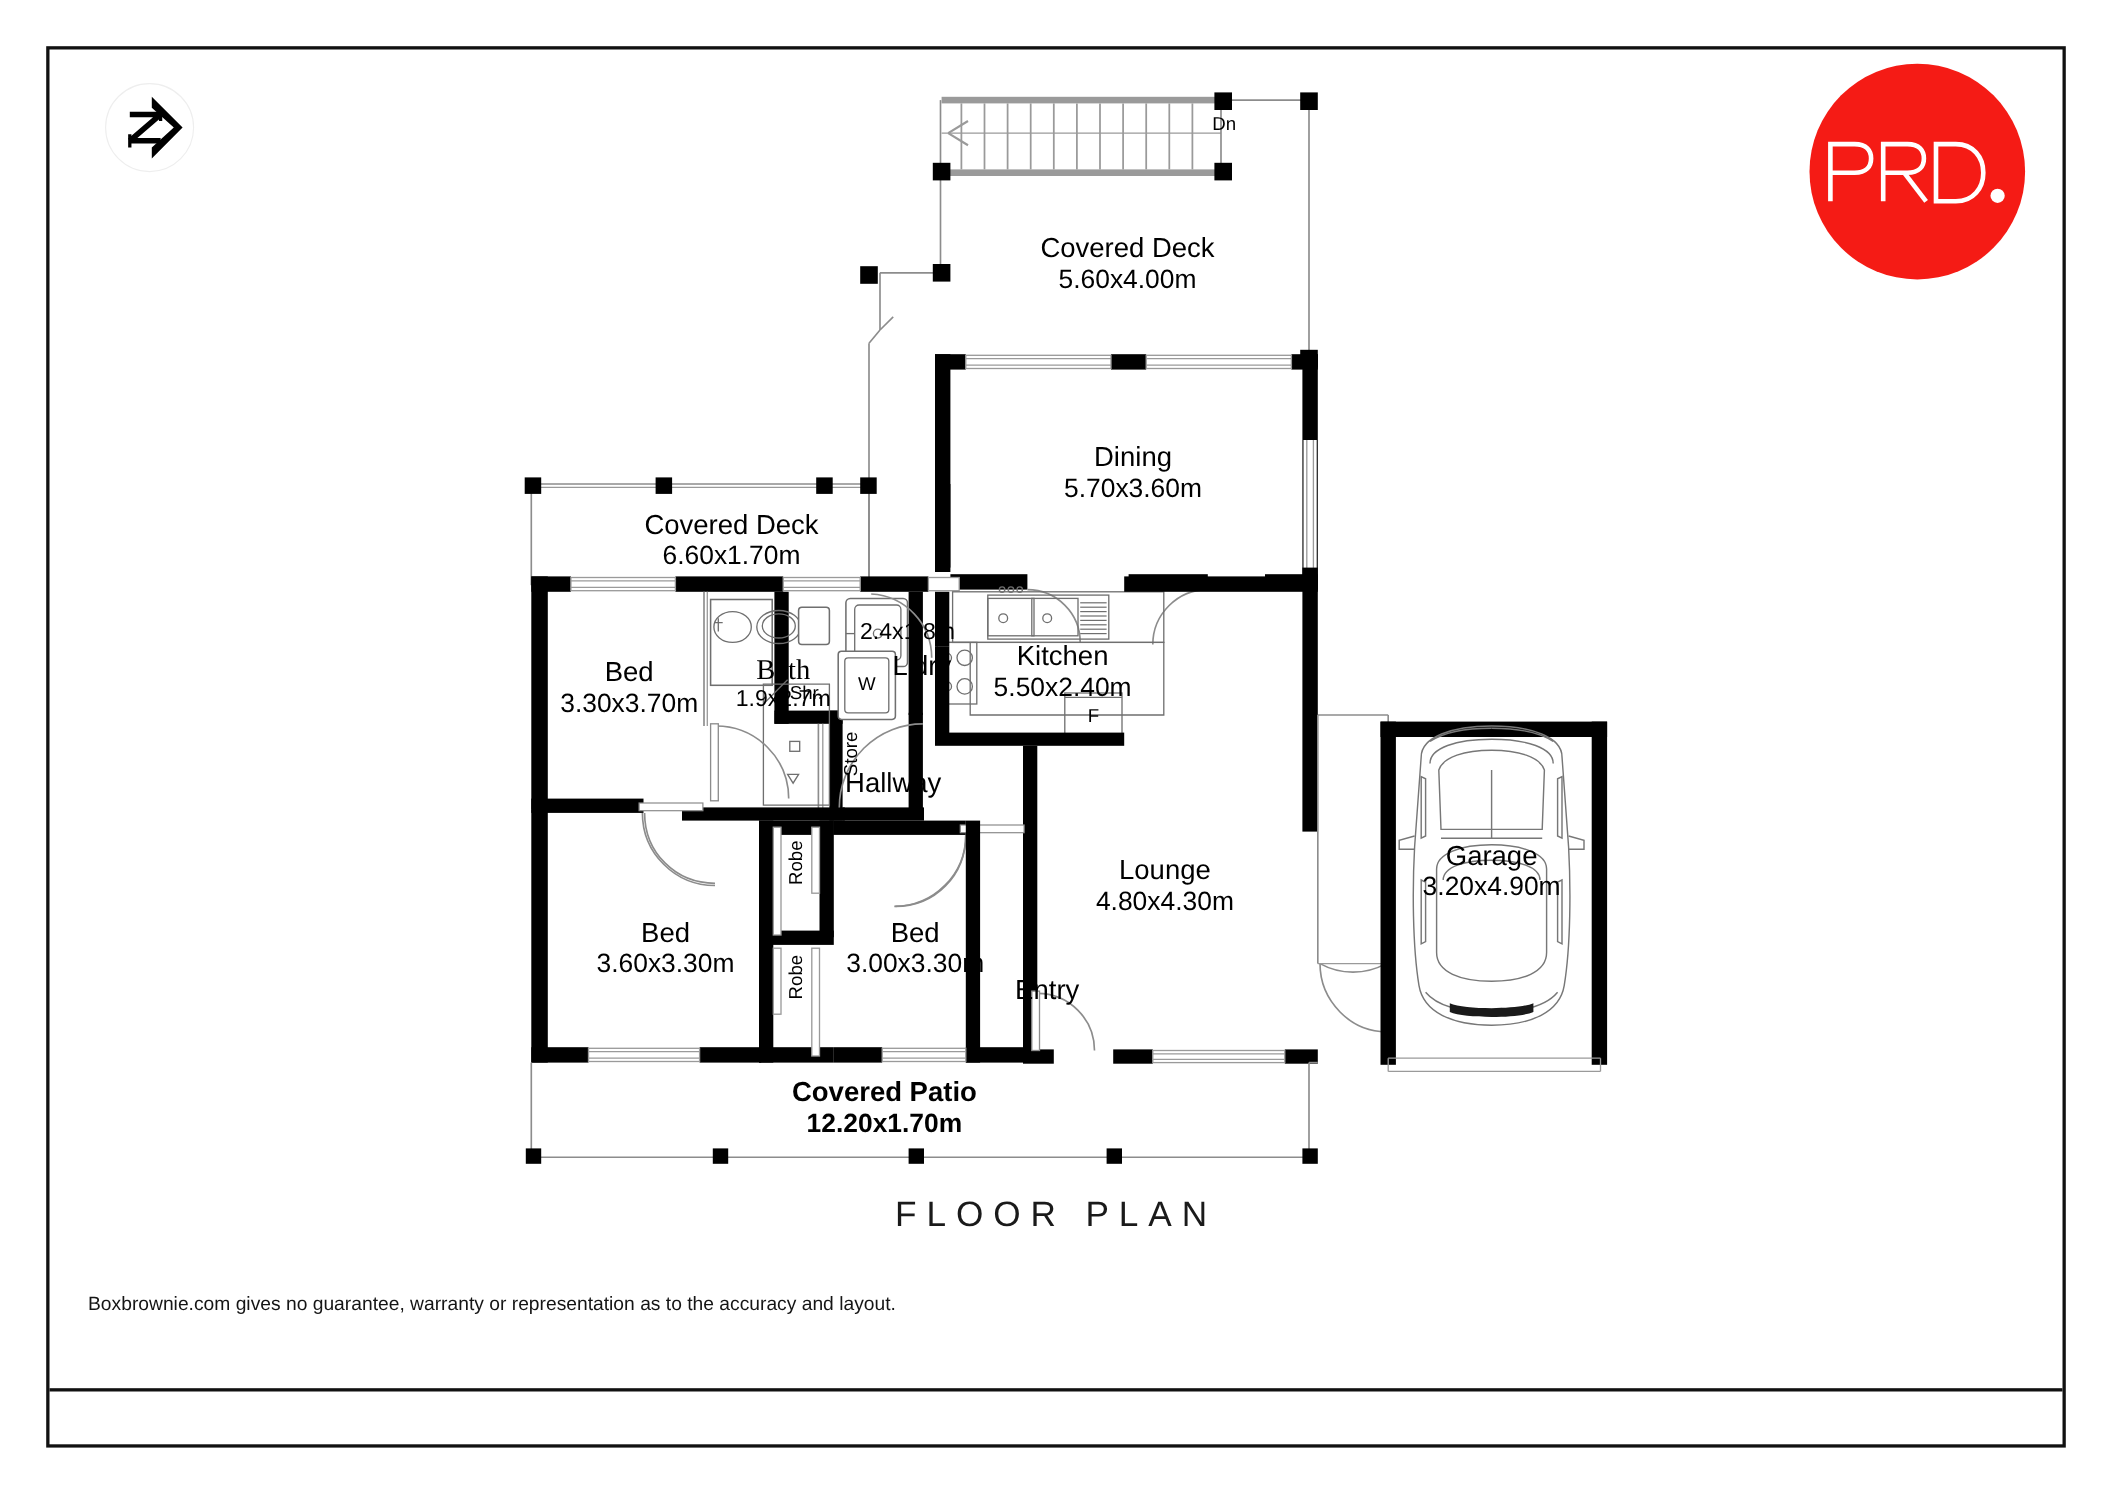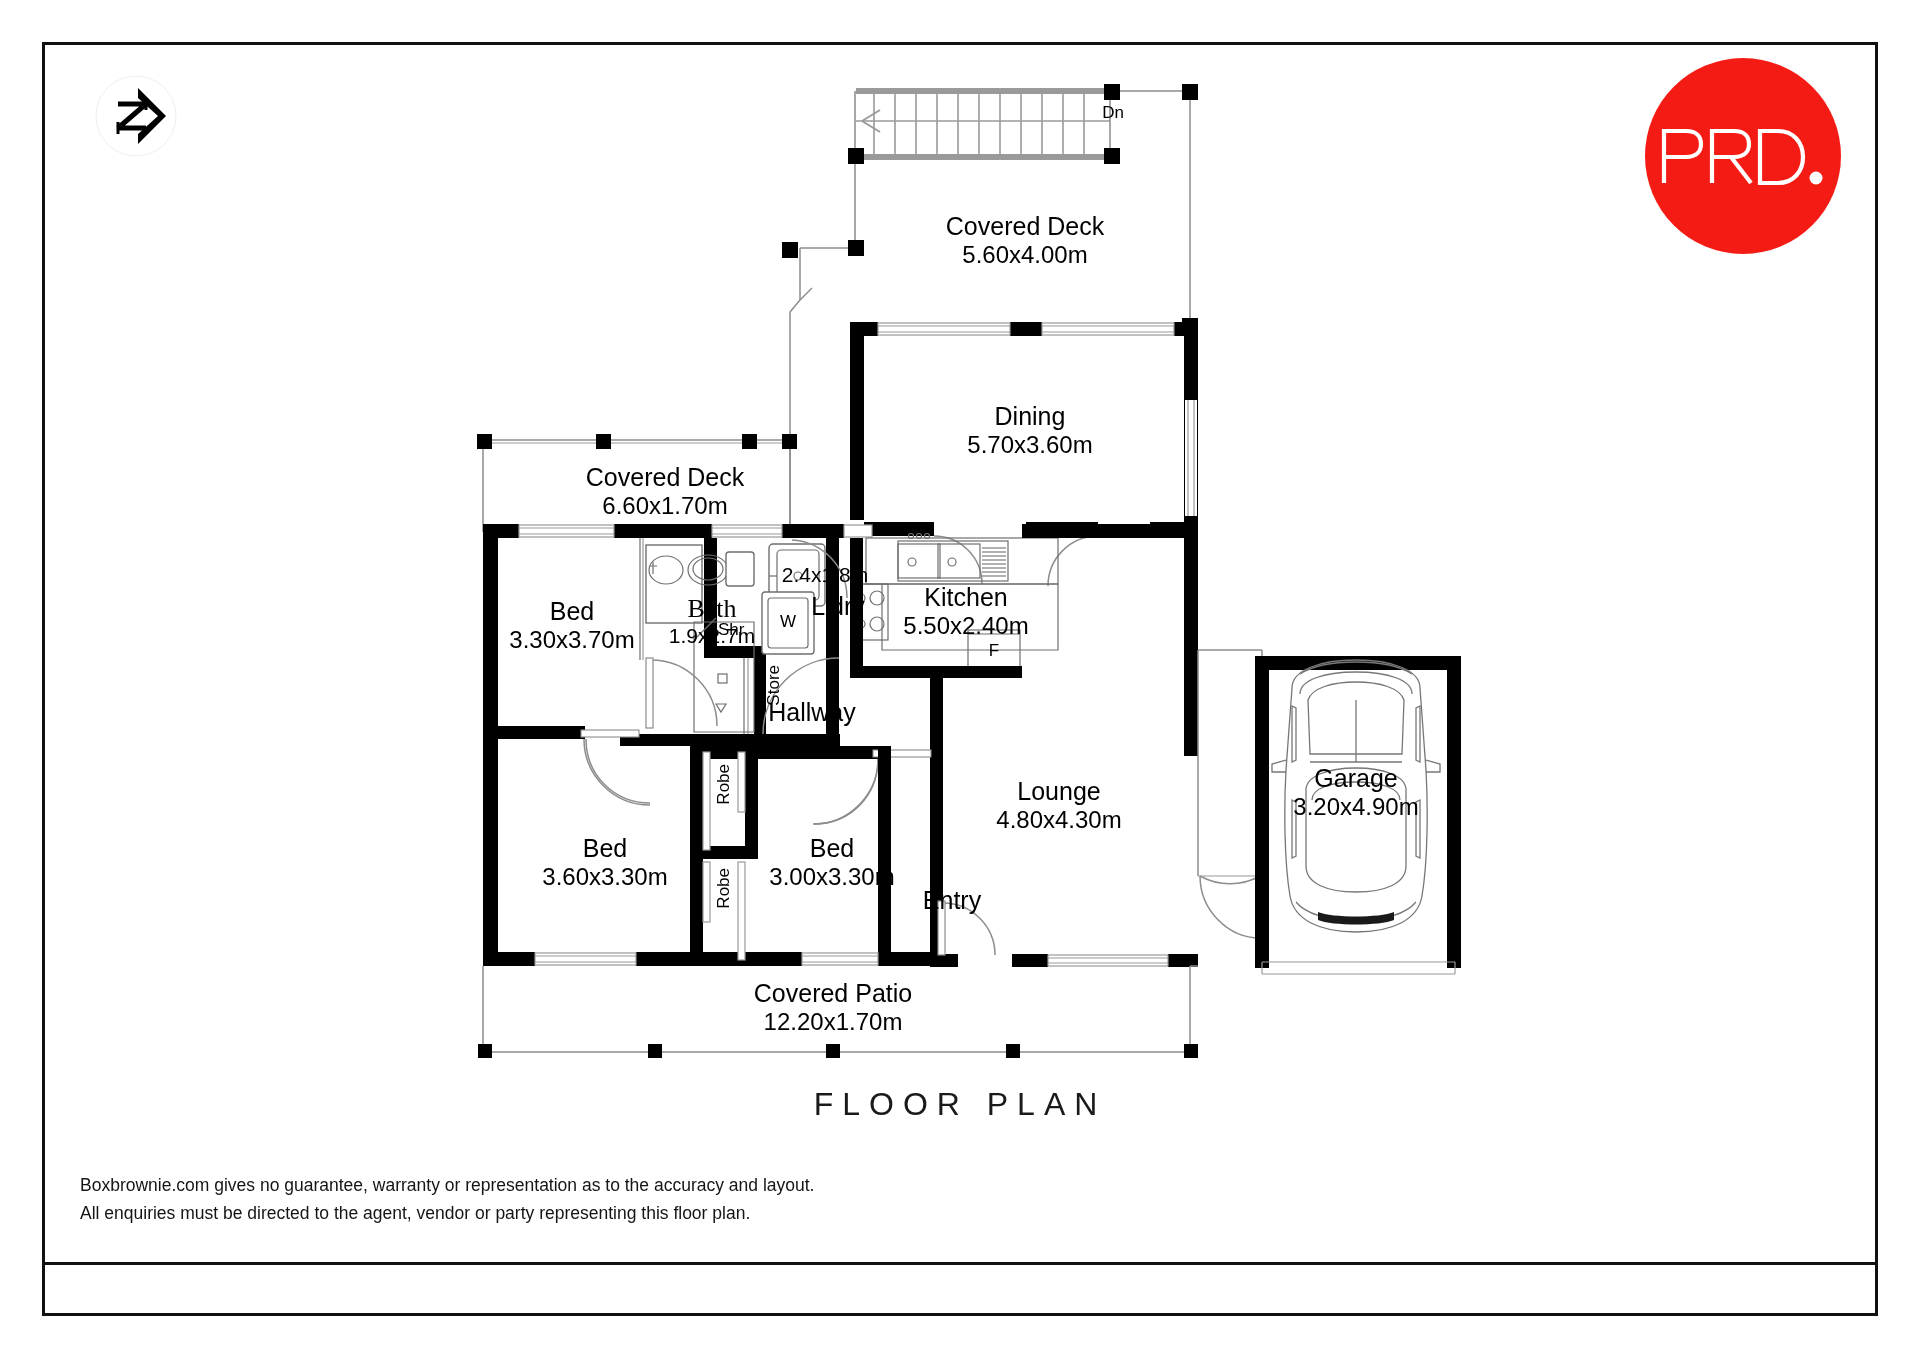--- a/index.html
+++ b/index.html
@@ -555,21 +555,21 @@
   <div class="lbl" style="left:605px; top:834px;">
     <span class="nm">Bed</span>
     <span class="dim">3.60x3.30m</span>
   </div>
 
   <div class="lbl" style="left:832px; top:834px;">
     <span class="nm">Bed</span>
     <span class="dim">3.00x3.30m</span>
   </div>
 
-  <div class="lbl" style="left:833px; top:979px;">
+  <div class="lbl" style="left:804px; top:979px;font-weight:bold;">
     <span class="nm">Covered Patio</span>
     <span class="dim">12.20x1.70m</span>
   </div>
 
   <div class="lbl one" style="left:776px; top:698px;margin-left:36px;">
     <span>Hallway</span>
   </div>
   <div class="lbl one" style="left:952px; top:886px;">
     <span>Entry</span>
   </div>
@@ -594,19 +594,18 @@
     <span>Robe</span>
   </div>
   <div class="vert" style="left:714px; top:868px;">
     <span>Robe</span>
   </div>
 
   <div id="floorplan-title">FLOOR PLAN</div>
 
   <div id="disclaimer">
     <div>Boxbrownie.com gives no guarantee, warranty or representation as to the accuracy and layout.</div>
-    <div>All enquiries must be directed to the agent, vendor or party representing this floor plan.</div>
   </div>
 
   <div id="divider"></div>
 
 
 </div>
 
 </body></html>

